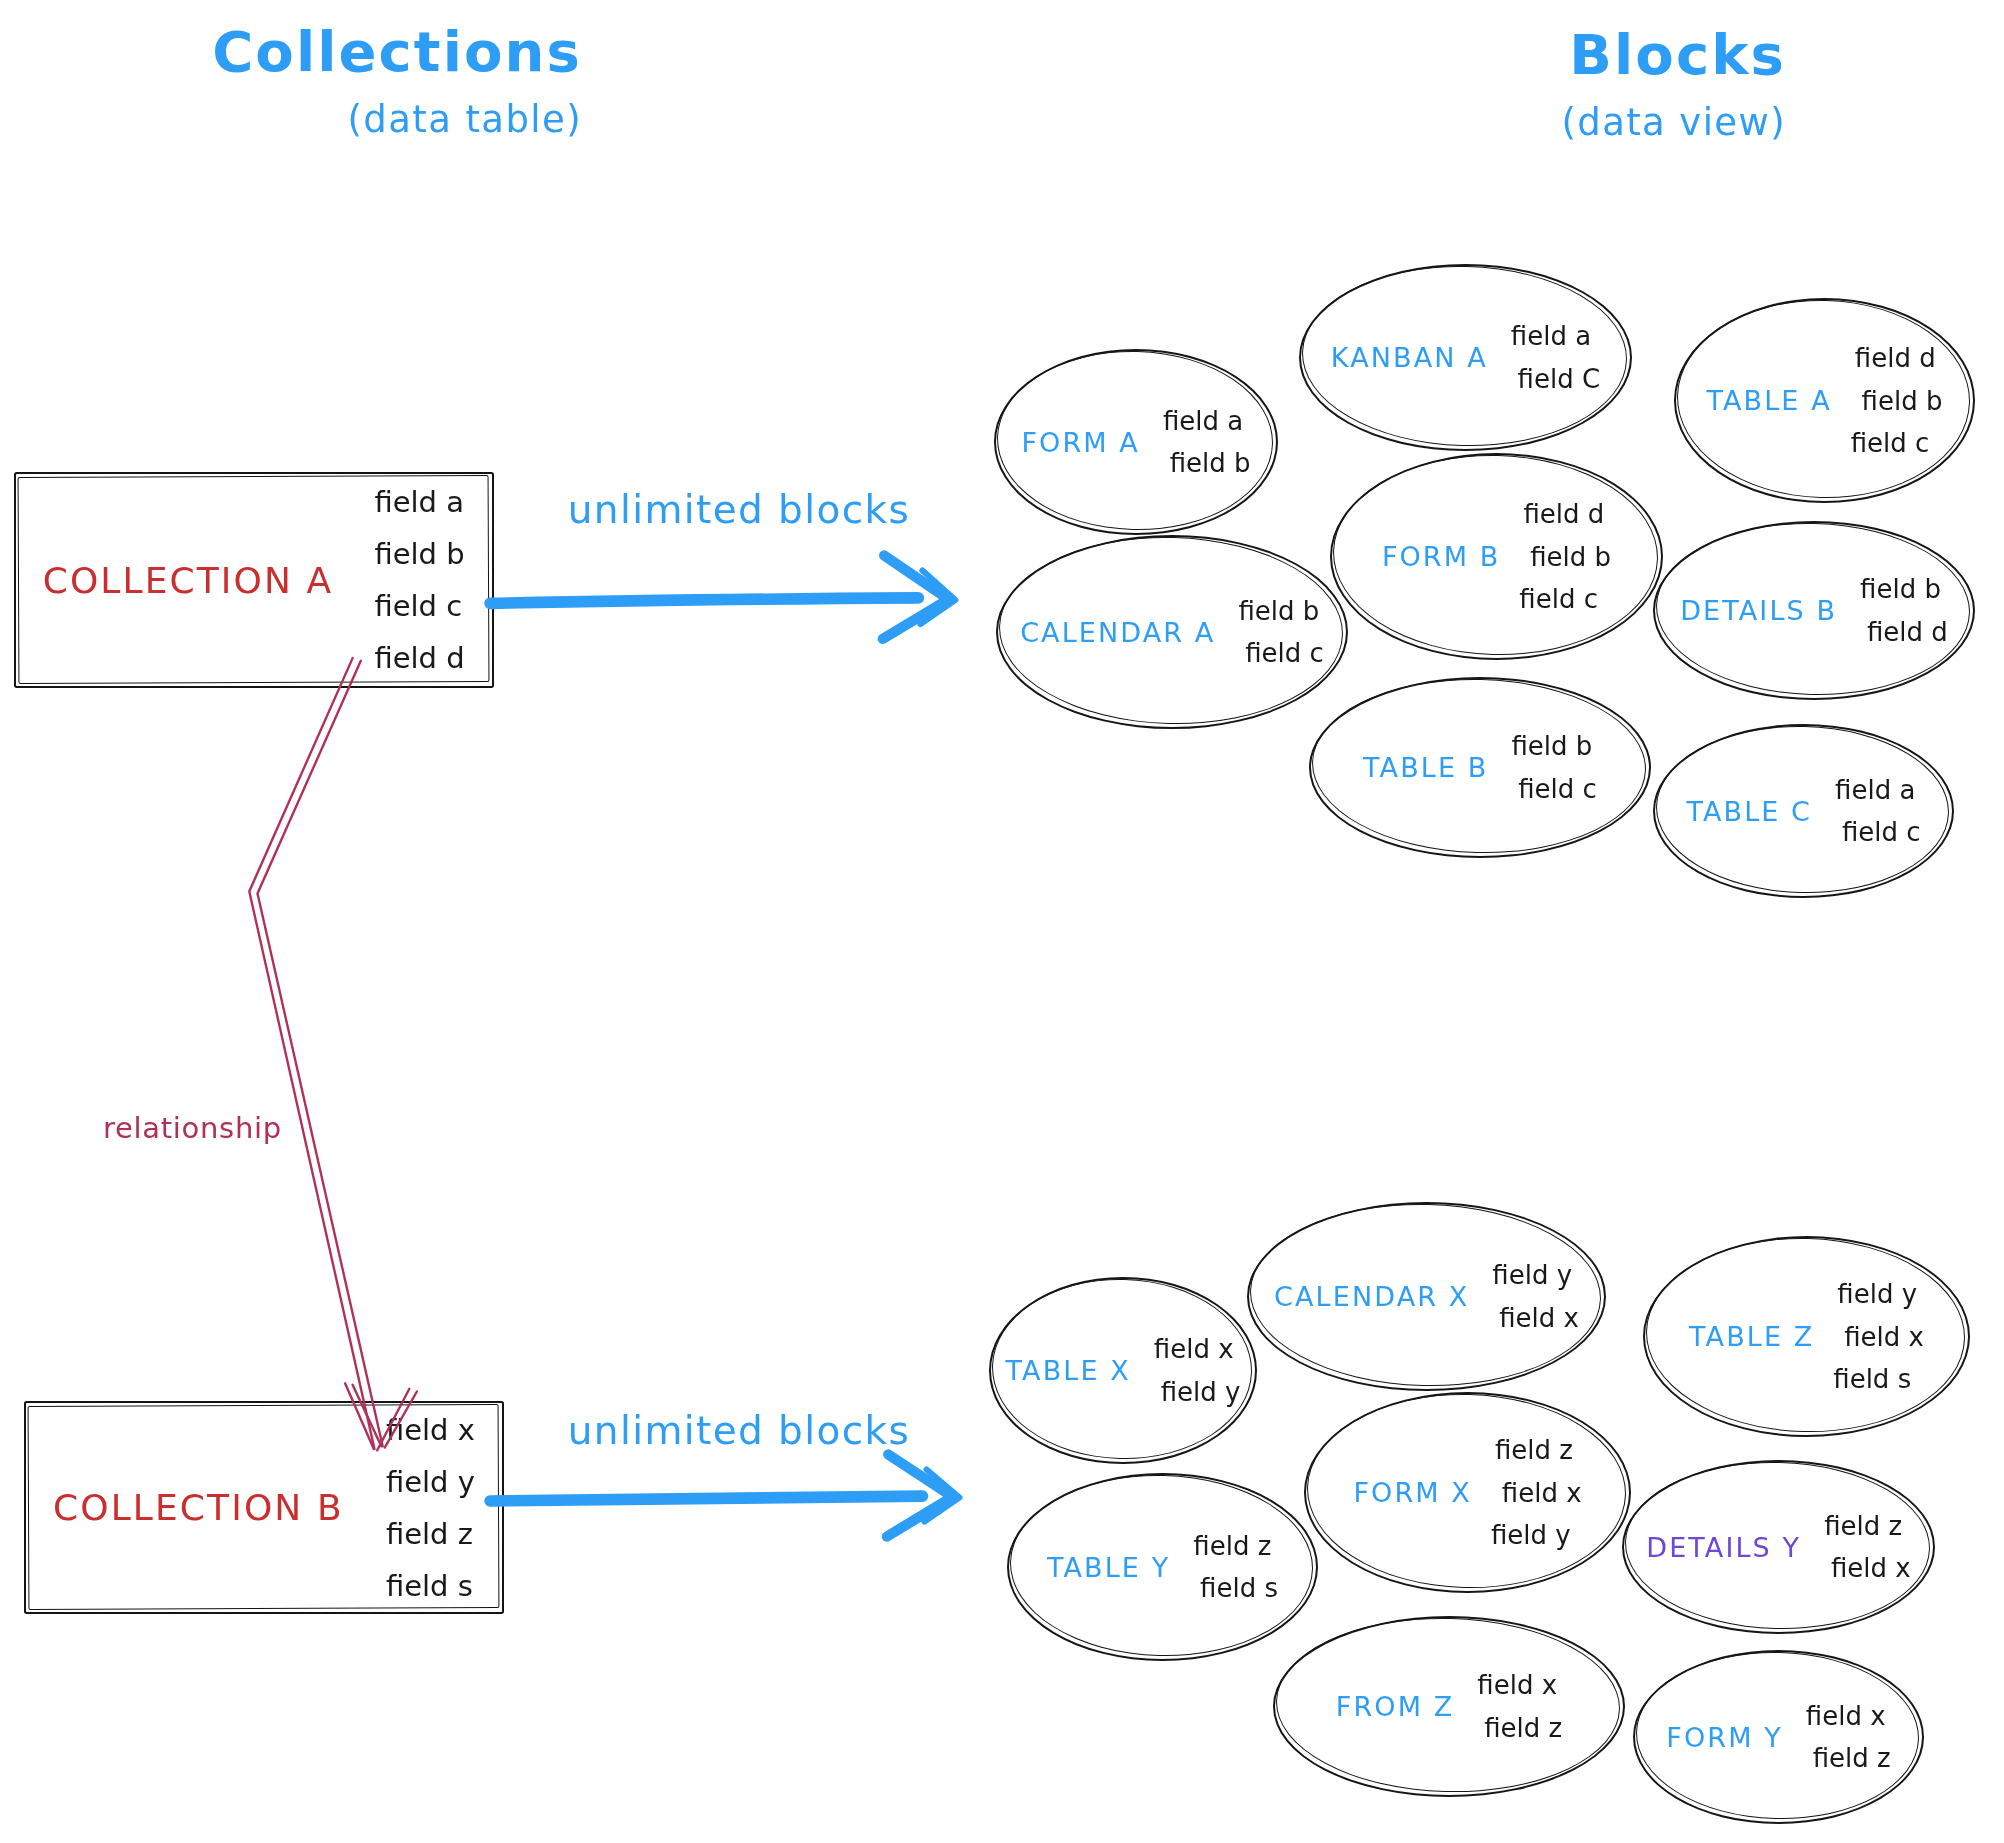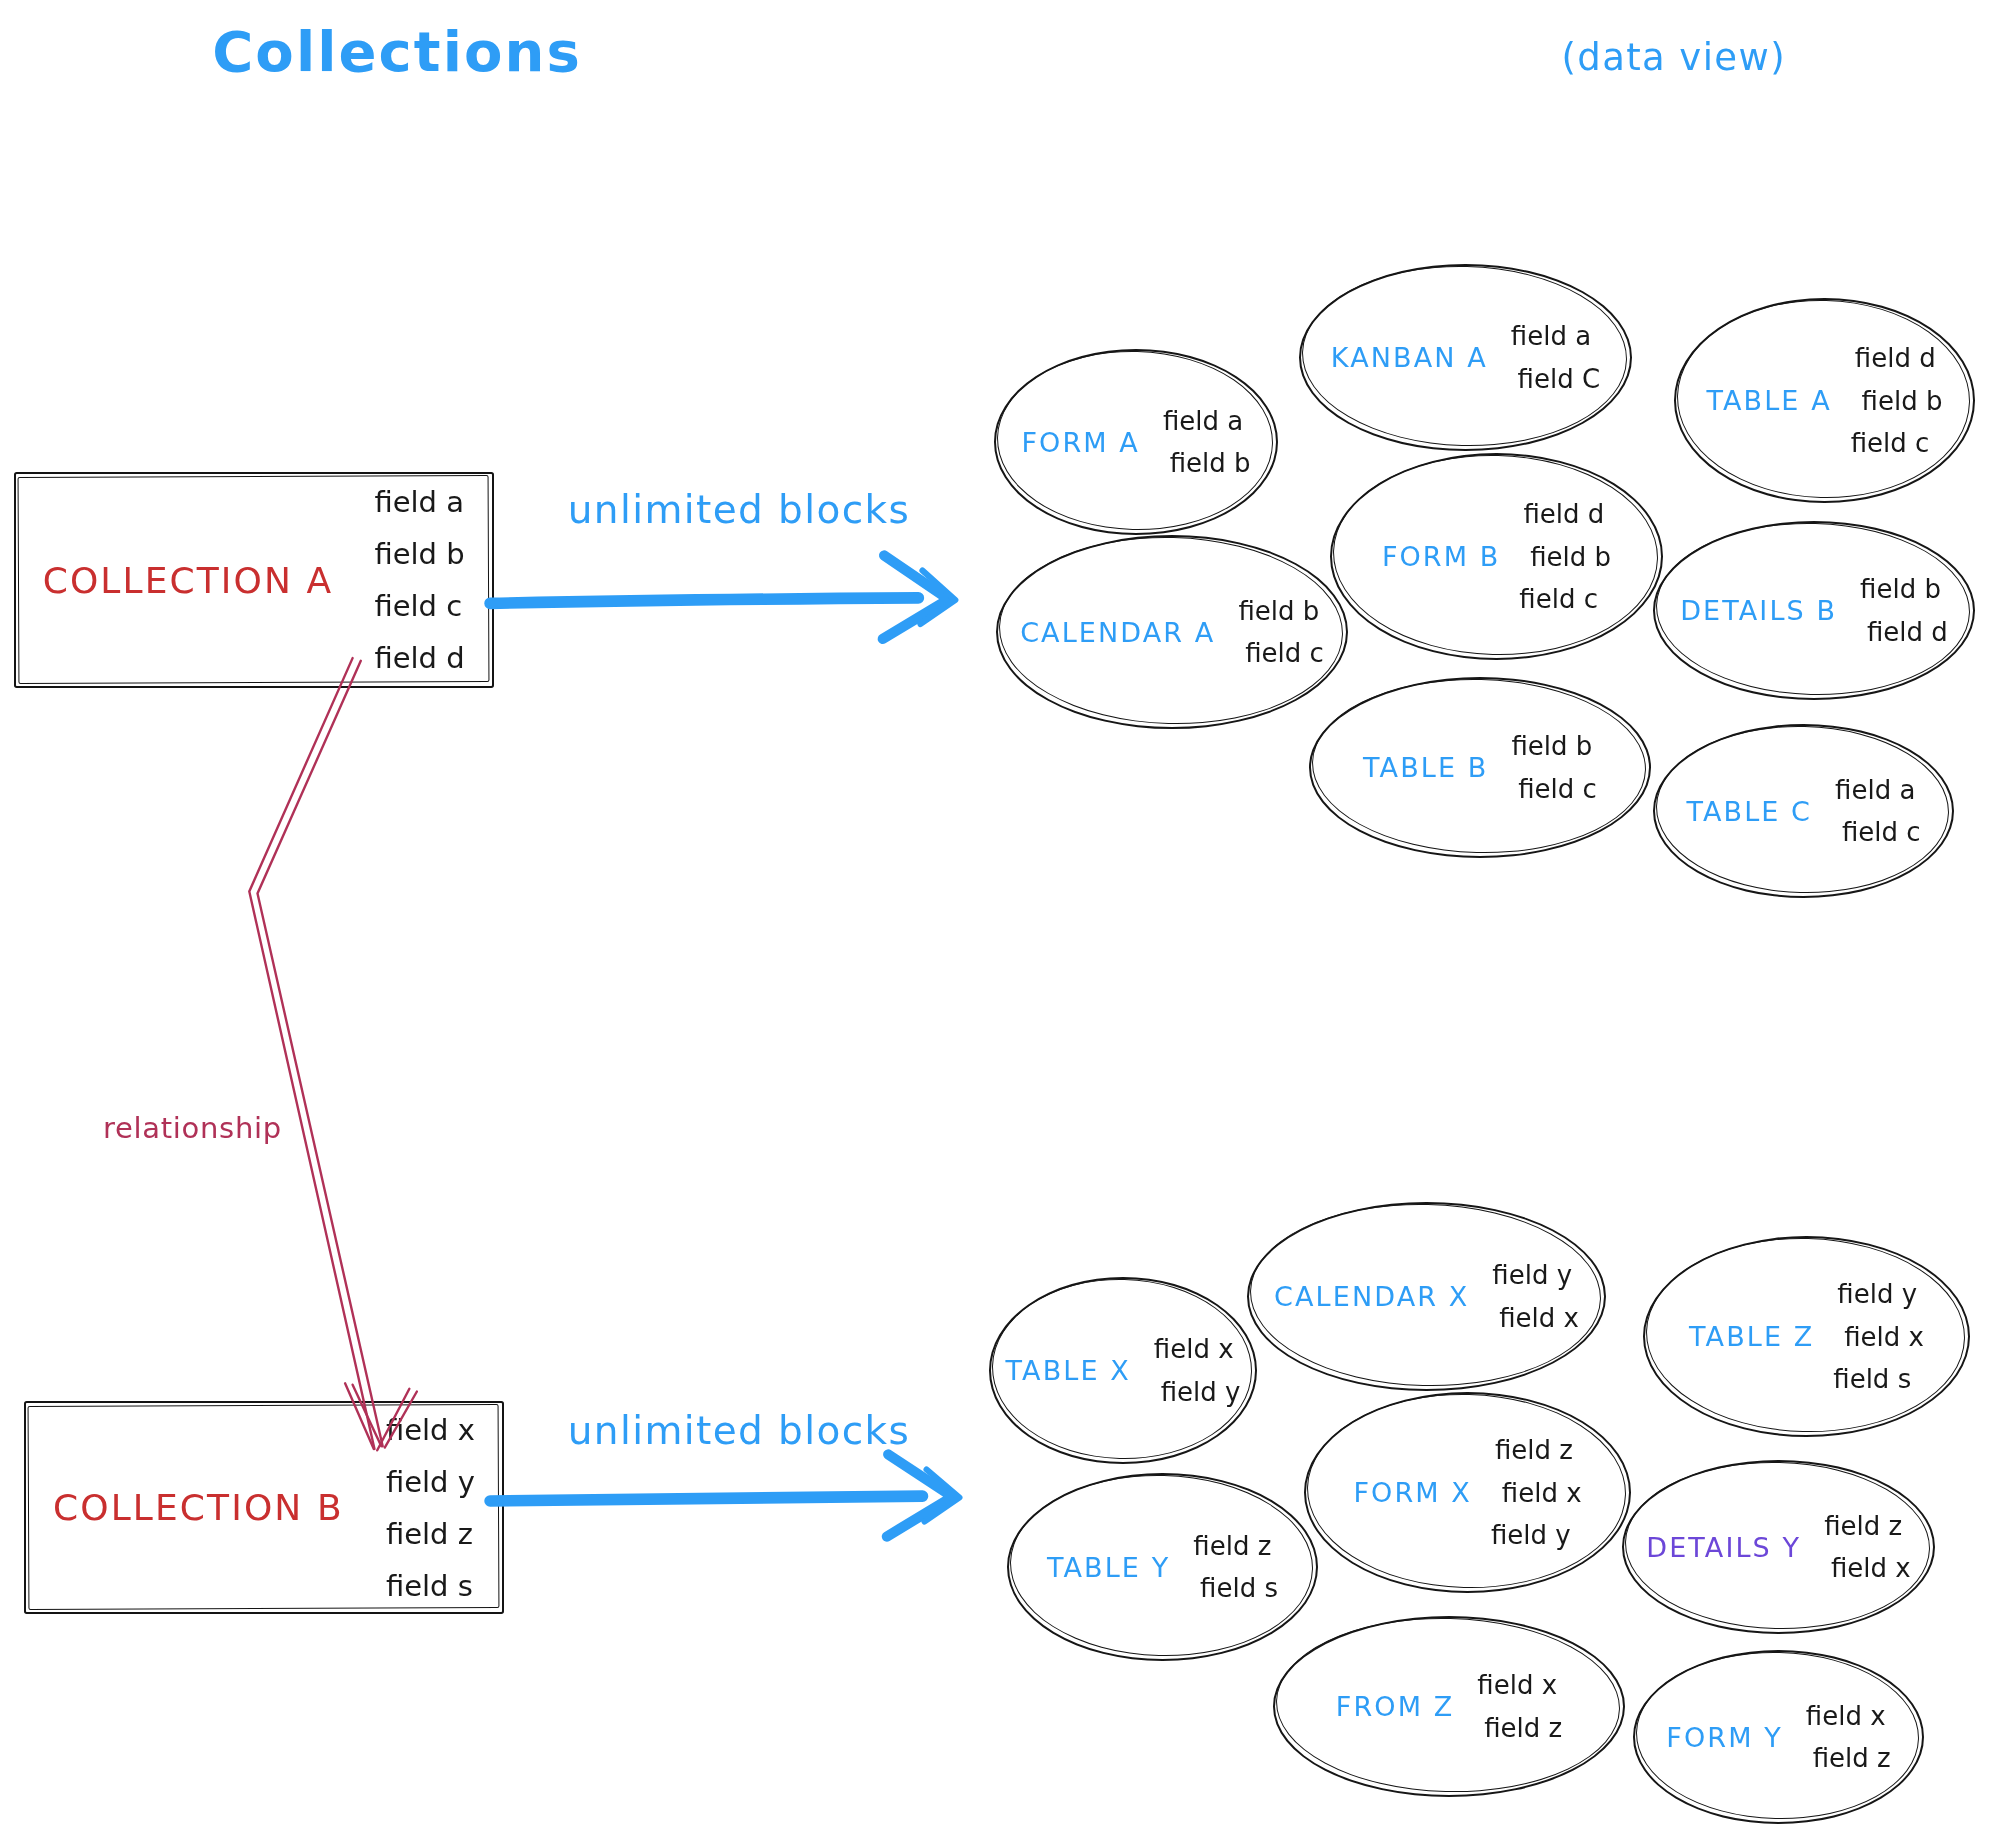--- a/index.html
+++ b/index.html
@@ -45,22 +45,24 @@
 
   svg.overlay{position:absolute;left:0;top:0;z-index:5;pointer-events:none;}
 </style>
 </head>
 <body>
 
 <div class="canvas">
 
   <div class="hdr" style="left:41px;top:19px;width:541px;">
     <div class="title">Collections</div>
+    <div class="subtitle">(data table)</div>
   </div>
   <div class="hdr" style="left:1239px;top:22px;width:547px;">
+    <div class="title">Blocks</div>
     <div class="subtitle">(data view)</div>
   </div>
 
   <div class="cbox" style="left:13.7px;top:472px;width:480px;height:216px;">
     <span class="cname">COLLECTION A</span>
     <div class="cfields">
       <span>field a</span>
       <span>field b</span>
       <span>field c</span>
       <span>field d</span>

